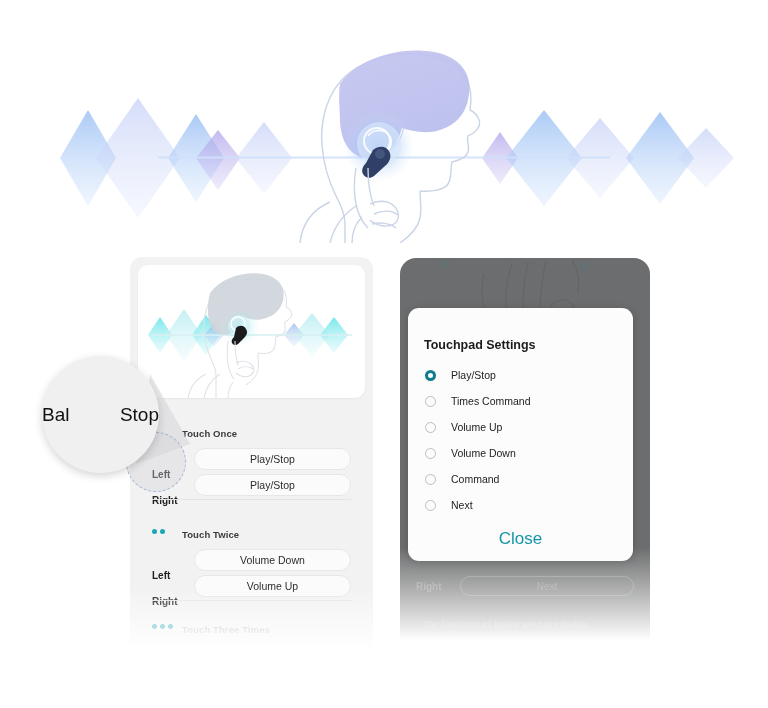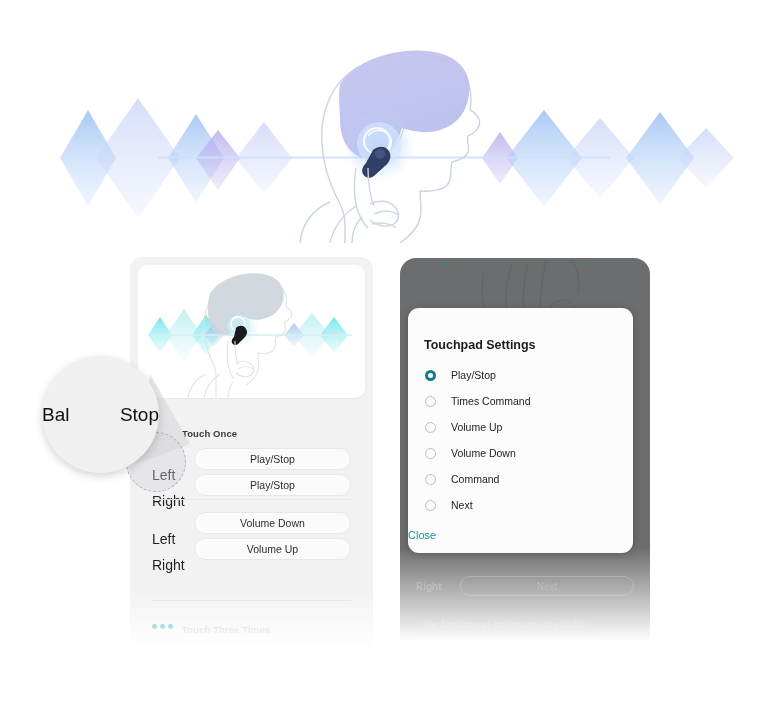--- a/index.html
+++ b/index.html
@@ -35,21 +35,21 @@
   .sec { position:absolute; left:0; width:243px; }
   .sec-head { display:flex; align-items:flex-start; height:18px; padding-left:22px;margin-top:19px; }
   .dots { display:flex; gap:3px; width:30px; }
   .dot { width:5px; height:5px; border-radius:50%; background:#1ba6b4; }
   .sec-title {
     font-size:9.5px; font-weight:bold; color:#3a3a3a; letter-spacing:.1px;
   }
   .sec-title.muted { color:#b7b7b7; font-weight:bold; }
   .row { display:flex; align-items:center; height:26px; padding-left:22px; }
   .row-label {
-    width:42px; font-size:14px; font-weight:normal; color:#222;margin-top:31px;
+    width:42px; font-size:10px; font-weight:bold; color:#222;margin-top:31px;
   }
   .row-label.muted { color:#b9b9b9; }
   .pill {
     flex:1; height:22px; margin-right:22px;
     background:#fbfbfb; border:1px solid #e7e7e7; border-radius:11px;
     display:flex; align-items:center; justify-content:center;
     font-size:10.5px; color:#2c2c2c;
   }
   .pill.muted { color:#bdbdbd; background:#fafafa; border-color:#ededed; }
   .divider { position:absolute; left:22px; width:199px; height:1px; background:#e4e4e4; }
@@ -111,21 +111,21 @@
   }
   .radio.on {
     border:3px solid #0e7c8c; background:#fcfcfc;
     box-shadow: inset 0 0 0 1.5px #fcfcfc;
   }
   .radio.on::after {
     content:''; display:block; width:100%; height:100%; border-radius:50%;
   }
   .opt-label { font-size:10.5px; color:#222; }
   #close-btn {
-    text-align:left; font-size:11px; color:#1596a8;
+    text-align:center; font-size:17px; color:#1596a8;
     padding:11px 0 4px 0; cursor:pointer;
   }
 
   
   #mag-source {
     position:absolute; left:126px; top:432px; width:60px; height:60px;
     border:1px dashed #9fb4d6; border-radius:50%;
     background: rgba(210,210,215,.38); z-index:5;
   }
   #mag-cone { position:absolute; left:40px; top:352px; width:170px; height:140px; z-index:4; }
@@ -303,20 +303,27 @@
         <div class="pill">Play/Stop</div>
       </div>
       <div class="row">
         <span class="row-label">Right</span>
         <div class="pill">Play/Stop</div>
       </div>
     </div>
     <div class="divider" style="top:242px;"></div>
 
     <div class="sec" style="top:253px;">
+      <div class="sec-head">
+        <div class="dots">
+          <span class="dot"></span>
+          <span class="dot"></span>
+        </div>
+        <span class="sec-title">Touch Twice</span>
+      </div>
       <div class="row">
         <span class="row-label">Left</span>
         <div class="pill">Volume Down</div>
       </div>
       <div class="row">
         <span class="row-label">Right</span>
         <div class="pill">Volume Up</div>
       </div>
     </div>
     <div class="divider" style="top:343px;"></div>

